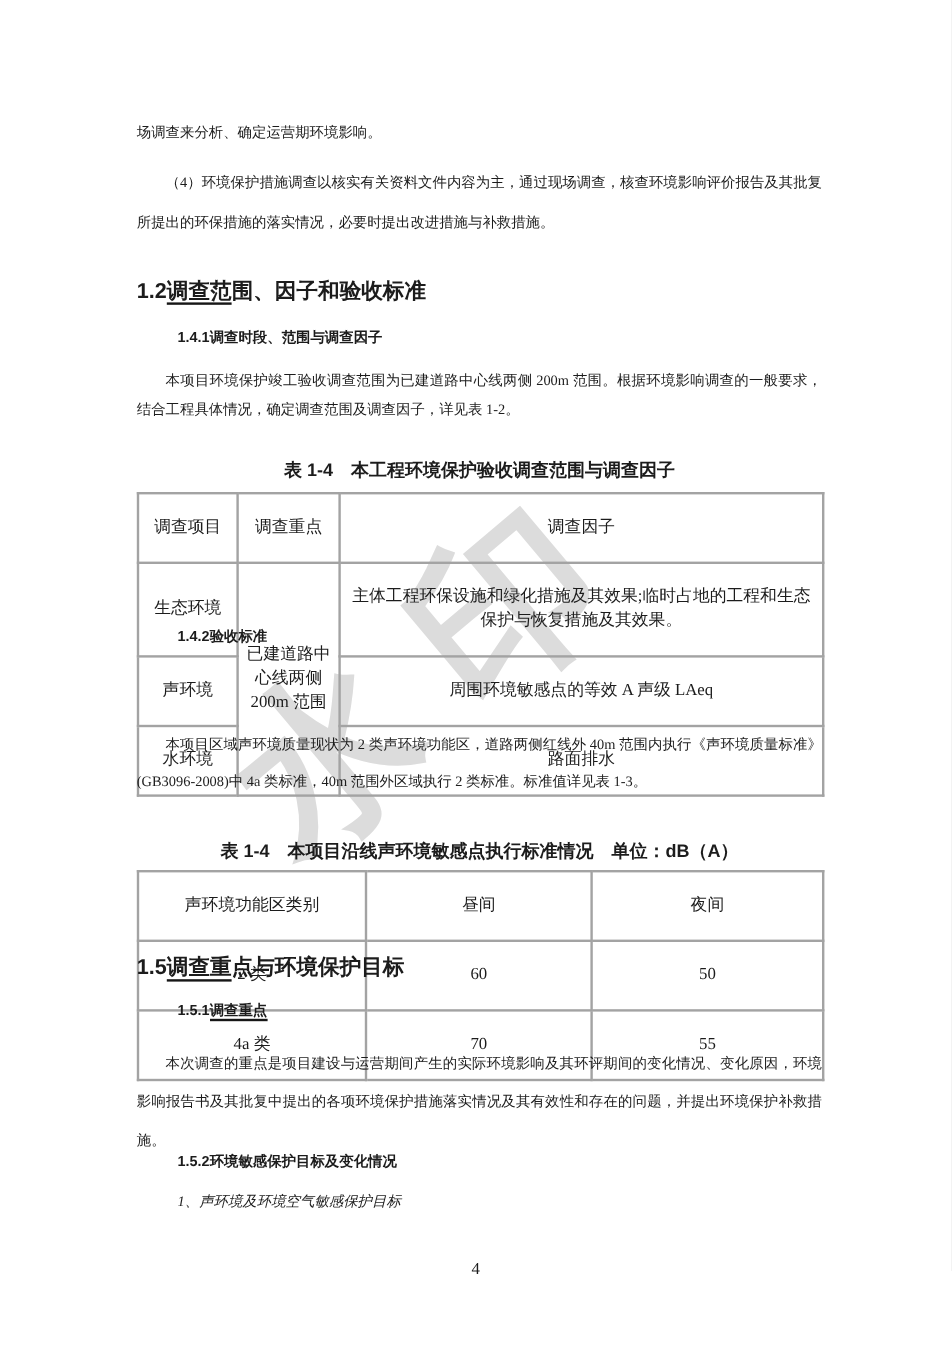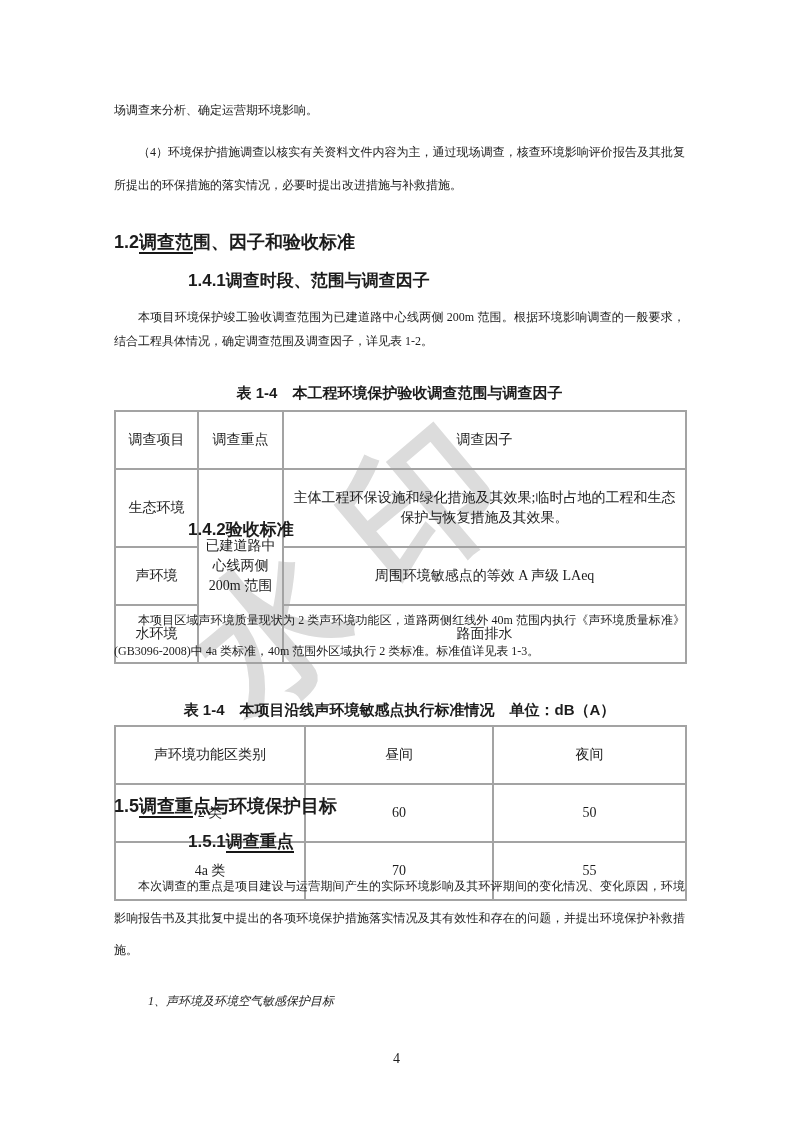--- a/index.html
+++ b/index.html
@@ -32,23 +32,22 @@
     text-align:justify;
     text-indent:2em;
   }
   .no-indent{text-indent:0;}
   .h-main{
     font-size:18px;font-weight:bold;line-height:28px;
     font-family:"Liberation Sans","DejaVu Sans",sans-serif;
   }
   .h-sub{
     left:148px;width:537px;
-    font-size:17px;font-weight:bold;line-height:26px;
+    font-size:12px;font-weight:bold;line-height:26px;
     font-family:"Liberation Sans","DejaVu Sans",sans-serif;
-    margin-left:40px;
   }
   .u{border-bottom:2px solid #161616;padding-bottom:0px;font-family:Liberation Serif, serif;}
   .tbl-title{
     text-align:center;font-size:15px;font-weight:bold;line-height:20px;
     font-family:"Liberation Sans","DejaVu Sans",sans-serif;
   }
   table.doc{
     border-collapse:collapse;
     width:571px;
     table-layout:fixed;
@@ -156,18 +155,21 @@
   <div class="blk h-main" style="top:792px;">
     <span>1.5</span><span class="u">调查重</span><span>点与环境保护目标</span>
   </div>
 
   <div class="blk h-sub" style="top:829px;">
     <span>1.5.1</span><span class="u">调查重点</span><span></span>
   </div>
 
   <div class="blk body-par" style="top:870px;line-height:32px;">本次调查的重点是项目建设与运营期间产生的实际环境影响及其环评期间的变化情况、变化原因，环境影响报告书及其批复中提出的各项环境保护措施落实情况及其有效性和存在的问题，并提出环境保护补救措施。</div>
 
+  <div class="blk h-sub" style="top:955px;">
+    <span>1.5.2</span><span class="u" style="border-bottom: none;"></span><span>环境敏感保护目标及变化情况</span>
+  </div>
 
   <div class="blk body-par no-indent" style="top:985px;left:148px;width:537px;font-style:italic;">1、声环境及环境空气敏感保护目标</div>
 
   <div class="pagenum">4</div>
 
 </div>
 
 </body></html>

